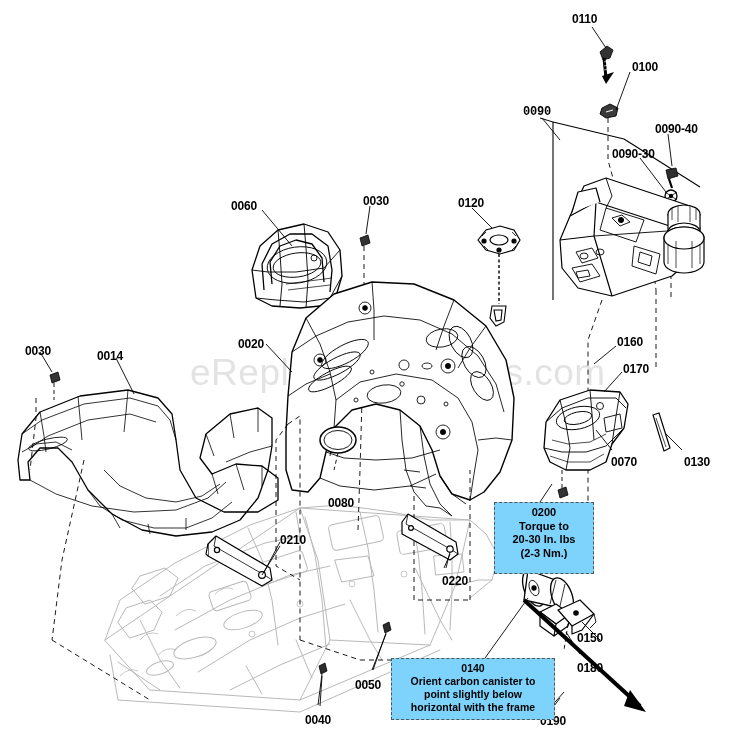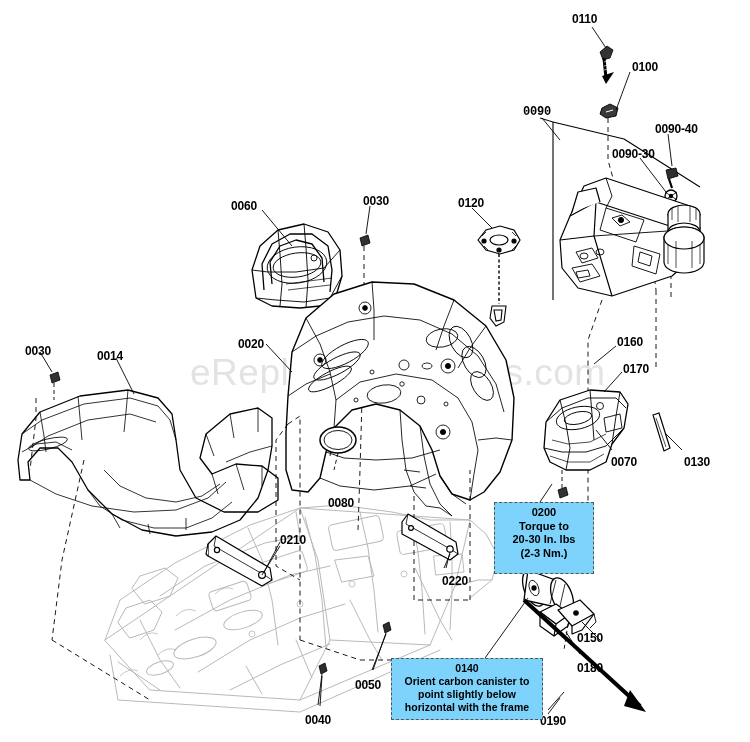--- a/index.html
+++ b/index.html
@@ -428,20 +428,20 @@
   <div class="lbl" style="left:305px;top:713px;">0040</div>
   <div class="lbl" style="left:540px;top:714px;">0190</div>
 
   <div class="note" style="left:494px;top:502px;width:100px;height:72px;">
     <div>0200</div>
     <div>Torque to</div>
     <div>20-30 In. lbs</div>
     <div>(2-3 Nm.)</div>
   </div>
 
-  <div class="note" style="left:391px;top:658px;width:152px;height:62px;font-size:10.5px;line-height:13px;">
+  <div class="note" style="left:391px;top:658px;width:164px;height:62px;font-size:10.5px;line-height:13px;">
     <div>0140</div>
     <div>Orient carbon canister to</div>
     <div>point slightly below</div>
     <div>horizontal with the frame</div>
   </div>
 
 </div>
 
 </body></html>

